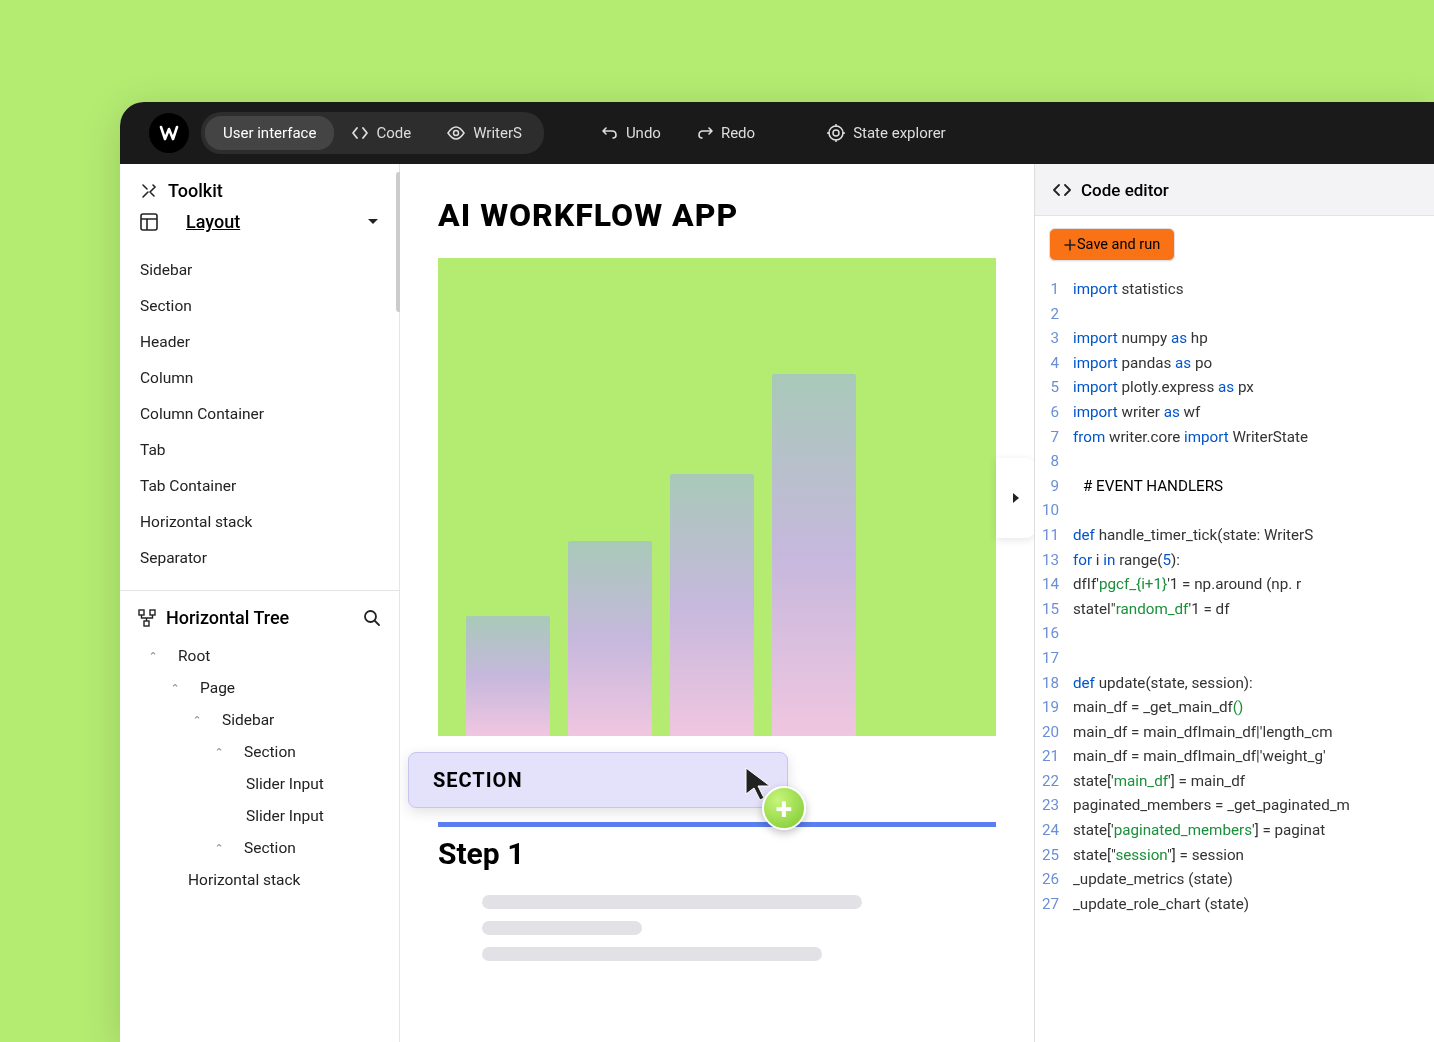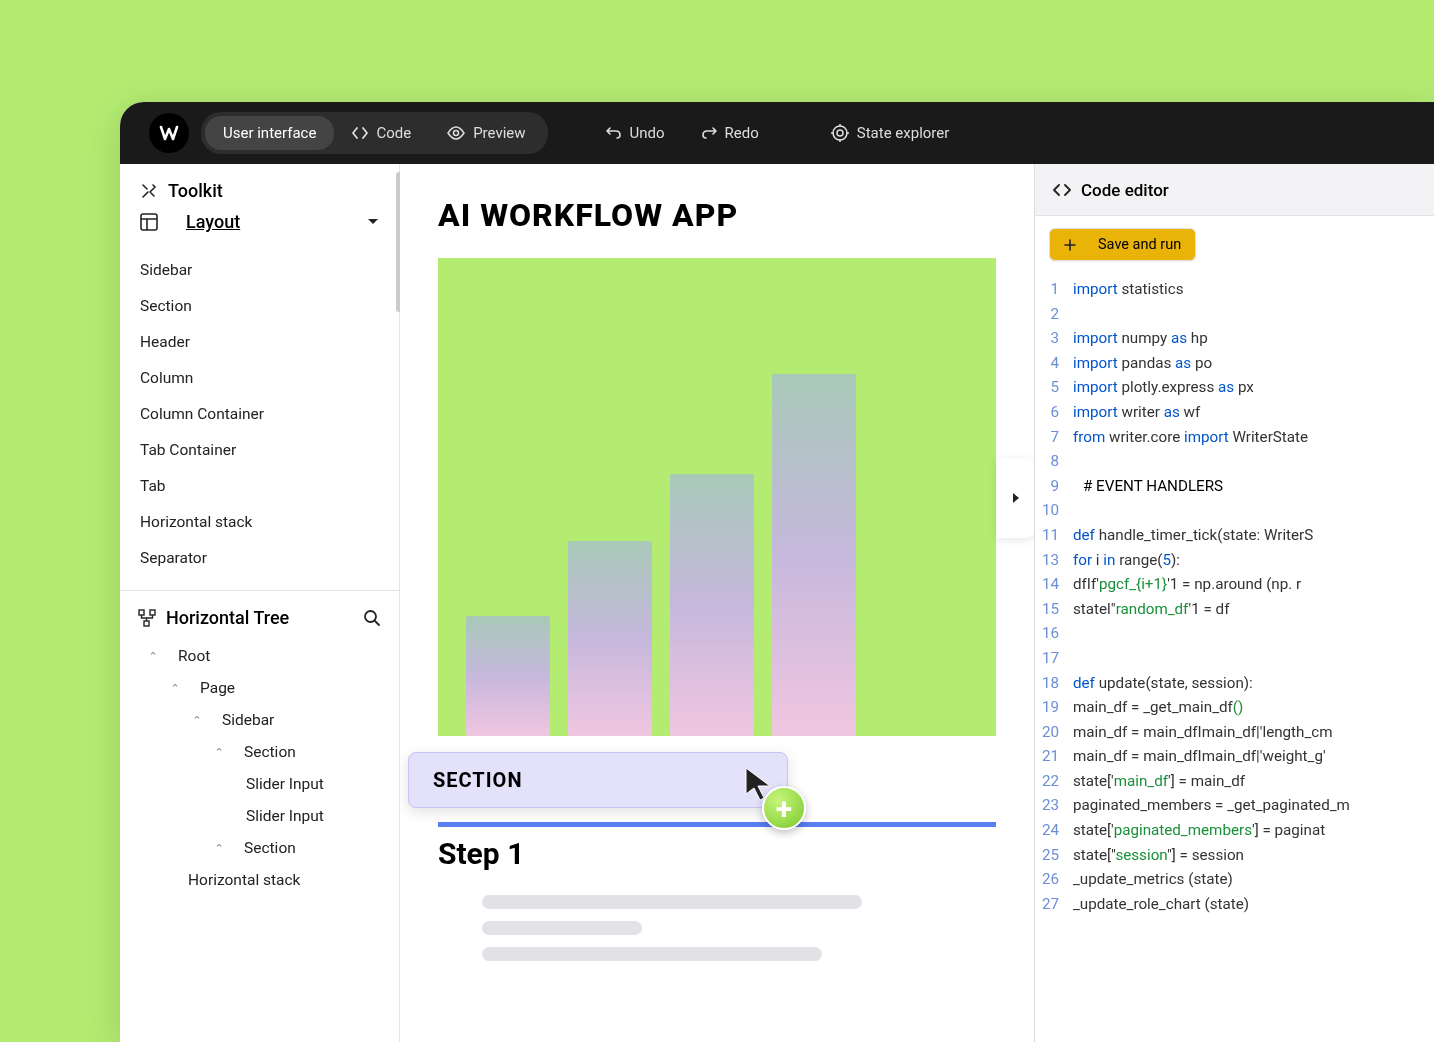--- a/index.html
+++ b/index.html
@@ -47,21 +47,21 @@
 .plus-badge { position: absolute; left: 18px; top: 20px; width: 44px; height: 44px; border-radius: 50%; background: radial-gradient(circle at 35% 30%, #c6f57a, #7cc92e); display: flex; align-items: center; justify-content: center; color: #fff; font-size: 30px; font-weight: bold; box-shadow: 0 3px 8px rgba(0,0,0,0.25); border: 2px solid #fff; }
 .step-title { font-size: 30px; font-weight: 700; margin-top: 100px; margin-bottom: 24px; }
 .skeleton-box { display: flex; flex-direction: column; gap: 12px; }
 .skel { height: 14px; background: #e1e1e6; border-radius: 7px; margin-left: 44px; }
 .skel-1 { width: 380px; }
 .skel-2 { width: 160px; }
 .skel-3 { width: 340px; }
 .code-panel { width: 400px; background: #f3f3f5; display: flex; flex-direction: column; border-left: 1px solid #ddd; }
 .code-header { height: 52px; display: flex; align-items: center; padding: 0 18px; gap: 10px; font-size: 17px; font-weight: 500; border-bottom: 1px solid #e2e2e6; }
 .save-run-row { background: #fff; padding: 12px 14px 10px; }
-.save-run-btn { display: inline-flex; align-items: center; gap: 22px; background: #eab308; border: 1px solid #e0e0e4; border-radius: 6px; padding: 7px 14px; font-size: 14.5px; cursor: pointer; box-shadow: 0 1px 2px rgba(0,0,0,0.06); }
+.save-run-btn { display: inline-flex; align-items: center; gap: 1px; background: #f97316; border: 1px solid #e0e0e4; border-radius: 6px; padding: 7px 14px; font-size: 14.5px; cursor: pointer; box-shadow: 0 1px 2px rgba(0,0,0,0.06); }
 .editor { background: #fff; flex: 1; font-family: 'SF Mono', Monaco, Consolas, monospace; font-size: 15.2px; line-height: 24.6px; overflow: hidden; white-space: nowrap; padding-top: 6px; }
 .code-line { display: flex; }
 .line-num { width: 38px; text-align: right; padding-right: 14px; color: #6b8fd6; user-select: none; }
 .code-text { flex: 1; color: #333; }
 .kw { color: #0055cc; }
 .kwas { color: #0055cc; }
 .str { color: #1a8f3a; }
 .comment { color: #000000; margin-left: 10px; }
 .num { color: #0055cc; }
 .structural-icon svg { display: block; }
@@ -88,21 +88,21 @@
           </span>
         <span>Code</span>
       </div>
       <div class="pill">
         <span class="structural-icon">
             <svg width="18" height="14" viewBox="0 0 18 14">
               <path d="M1 7 Q5 1 9 1 Q13 1 17 7 Q13 13 9 13 Q5 13 1 7 Z" stroke="#ddd" stroke-width="1.5" fill="none"></path>
               <circle cx="9" cy="7" r="2.5" stroke="#ddd" stroke-width="1.5" fill="none"></circle>
             </svg>
           </span>
-        <span>Preview</span>
+        <span>WriterS</span>
       </div>
     </div>
     <div class="topbar-spacer"></div>
     <div class="topbar-btn">
       <span class="structural-icon">
           <svg width="16" height="16" viewBox="0 0 16 16">
             <path d="M4 3 L1 6 L4 9 M1 6 L10 6 Q14 6 14 10 Q14 13 11 13" stroke="#ddd" stroke-width="1.6" fill="none" stroke-linecap="round" stroke-linejoin="round"></path>
           </svg>
         </span>
       <span>Undo</span>
@@ -156,22 +156,22 @@
               </svg>
             </span>
         </div>
       </div>
       <div class="layout-list">
         <div class="layout-item">Sidebar</div>
         <div class="layout-item">Section</div>
         <div class="layout-item">Header</div>
         <div class="layout-item">Column</div>
         <div class="layout-item">Column Container</div>
+        <div class="layout-item">Tab</div>
         <div class="layout-item">Tab Container</div>
-        <div class="layout-item">Tab</div>
         <div class="layout-item">Horizontal stack</div>
         <div class="layout-item">Separator</div>
       </div>
 
       <div class="component-tree-section">
         <div class="ct-header">
           <div class="ct-title">
             <span class="structural-icon">
                 <svg width="18" height="18" viewBox="0 0 18 18">
                   <rect x="1" y="1" width="5" height="5" stroke="#222" stroke-width="1.4" fill="none"></rect>

